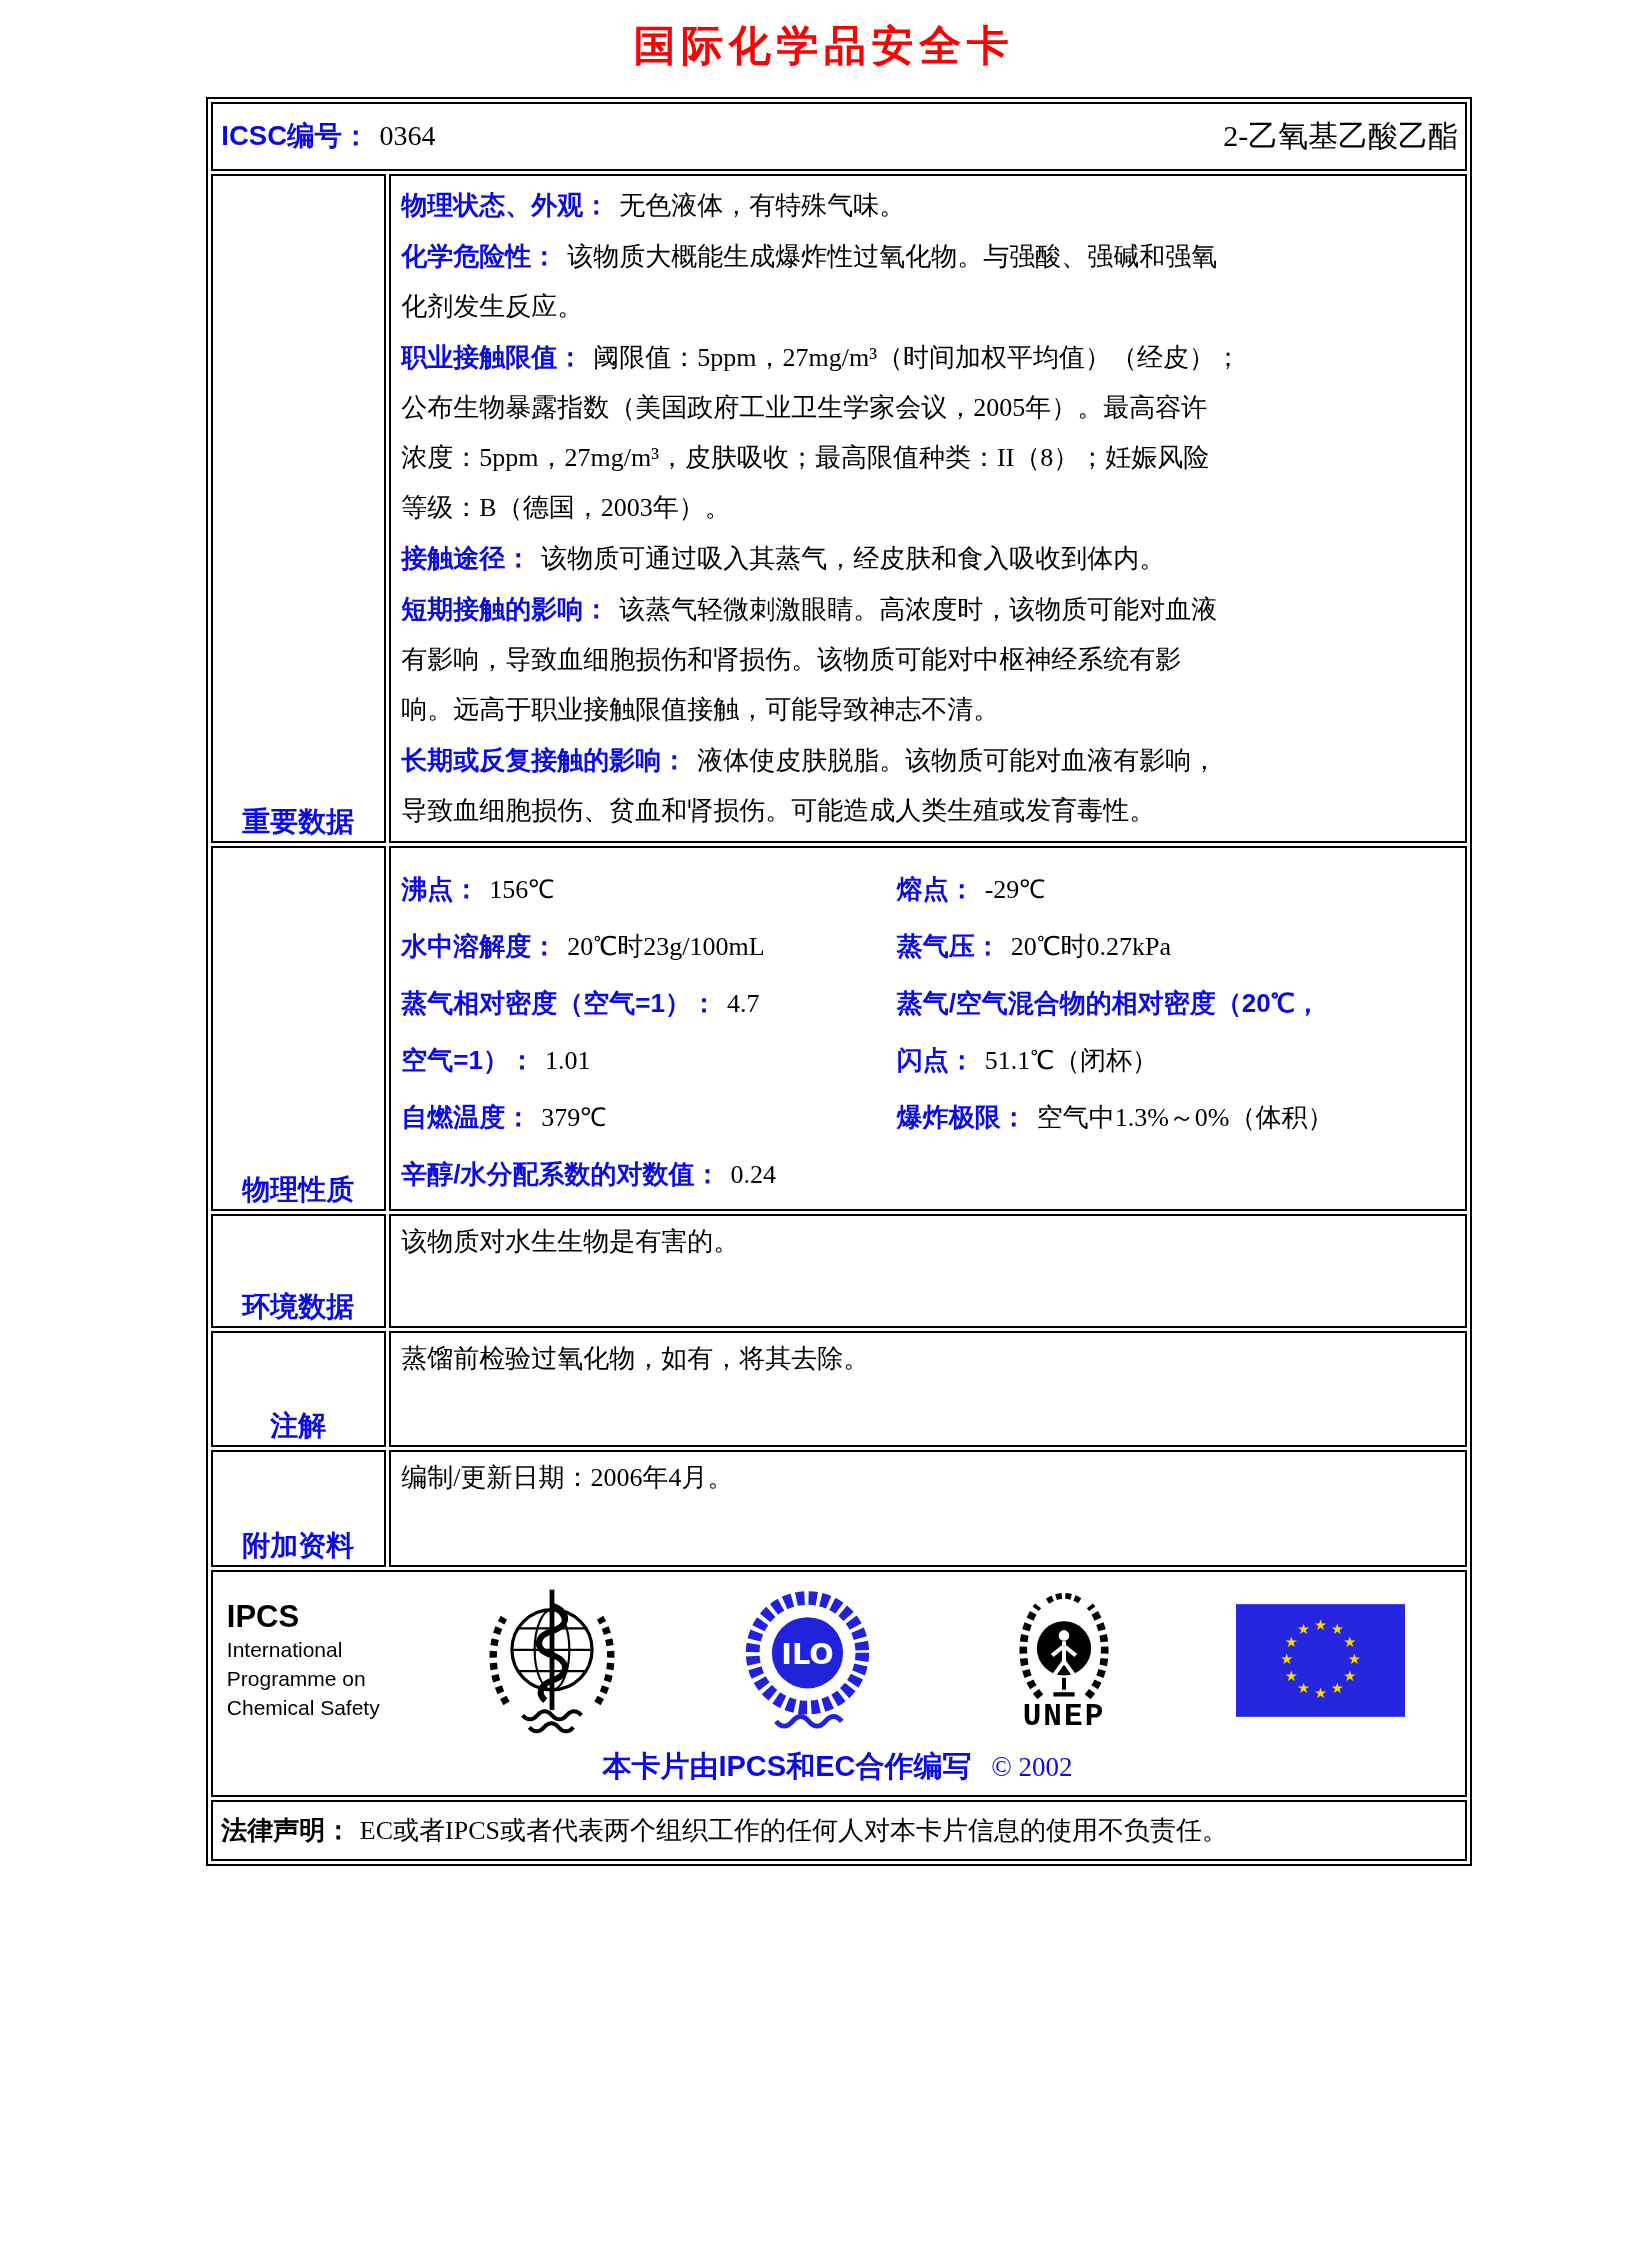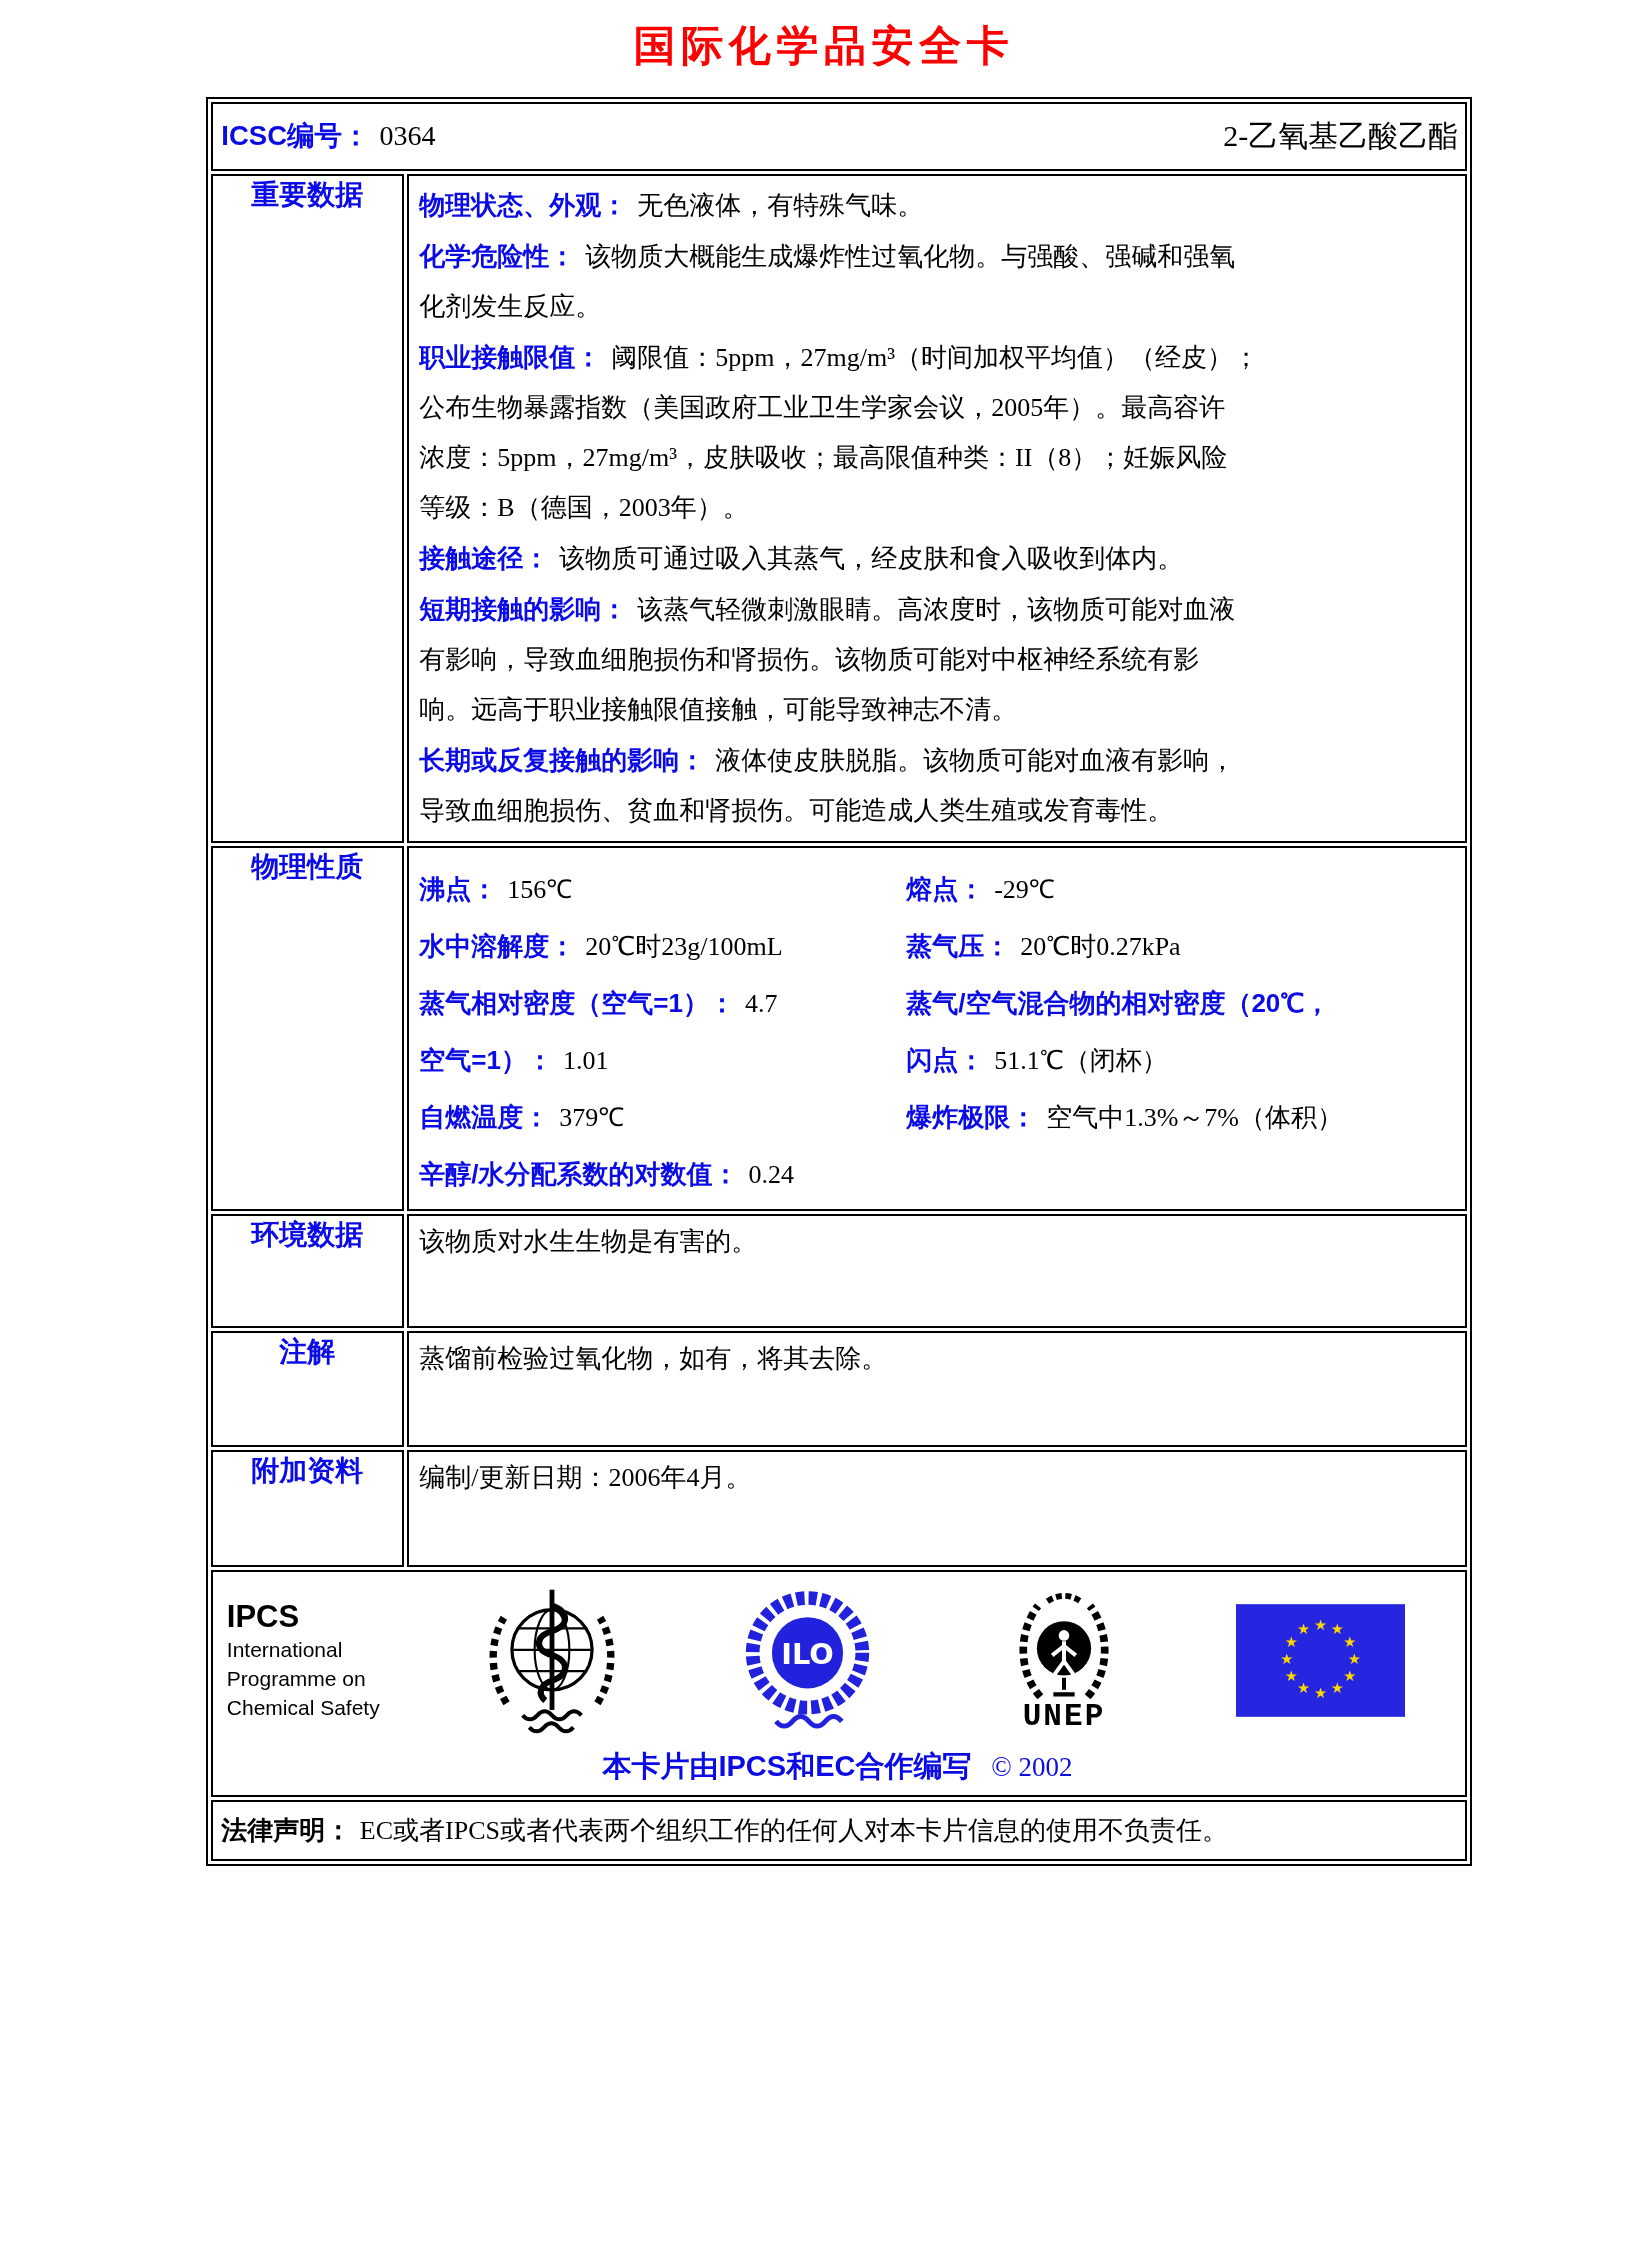--- a/index.html
+++ b/index.html
@@ -27,21 +27,21 @@
   }
   .icsc-group{display:flex;align-items:baseline;}
   .blue-lbl{
     font-family:"Liberation Sans",sans-serif;font-weight:bold;color:#0b0be6;
   }
   .icsc-label{font-size:27.5px;margin-right:10px;}
   .icsc-number{font-size:28px;}
   .chem-name{font-size:30px;}
   
   .label-cell{
-    width:193px;flex:none;display:flex;align-items:flex-start;justify-content:center;
+    width:175px;flex:none;display:flex;align-items:flex-end;justify-content:center;
     text-align:center;
   }
   .section-label{
     font-family:"Liberation Sans",sans-serif;font-weight:bold;
     font-size:28px;color:#0b0be6;white-space:nowrap;
   }
   .content-cell{flex:1;padding:4.2px 10px 5.6px 10px;}
   
   .imp p{margin:0;font-size:26px;line-height:50px;white-space:pre-wrap;}
   .lbl{
@@ -127,21 +127,21 @@
       <div class="props">
         <div class="prop"><span class="lbl">沸点：</span><span>156℃</span></div>
         <div class="prop"><span class="lbl">熔点：</span><span>-29℃</span></div>
         <div class="prop"><span class="lbl">水中溶解度：</span><span>20℃时23g/100mL</span></div>
         <div class="prop"><span class="lbl">蒸气压：</span><span>20℃时0.27kPa</span></div>
         <div class="prop"><span class="lbl">蒸气相对密度（空气=1）：</span><span>4.7</span></div>
         <div class="prop"><span class="lbl">蒸气/空气混合物的相对密度（20℃，</span><span></span></div>
         <div class="prop"><span class="lbl">空气=1）：</span><span>1.01</span></div>
         <div class="prop"><span class="lbl">闪点：</span><span>51.1℃（闭杯）</span></div>
         <div class="prop"><span class="lbl">自燃温度：</span><span>379℃</span></div>
-        <div class="prop"><span class="lbl">爆炸极限：</span><span>空气中1.3%～7%（体积）</span></div>
+        <div class="prop"><span class="lbl">爆炸极限：</span><span>空气中1.3%～0%（体积）</span></div>
         <div class="prop"><span class="lbl">辛醇/水分配系数的对数值：</span><span>0.24</span></div>
       </div>
     </div>
   </div>
 
   <div class="row">
     <div class="cell label-cell">
       <span class="section-label">环境数据</span>
     </div>
     <div class="cell content-cell simple-cell h-env">

